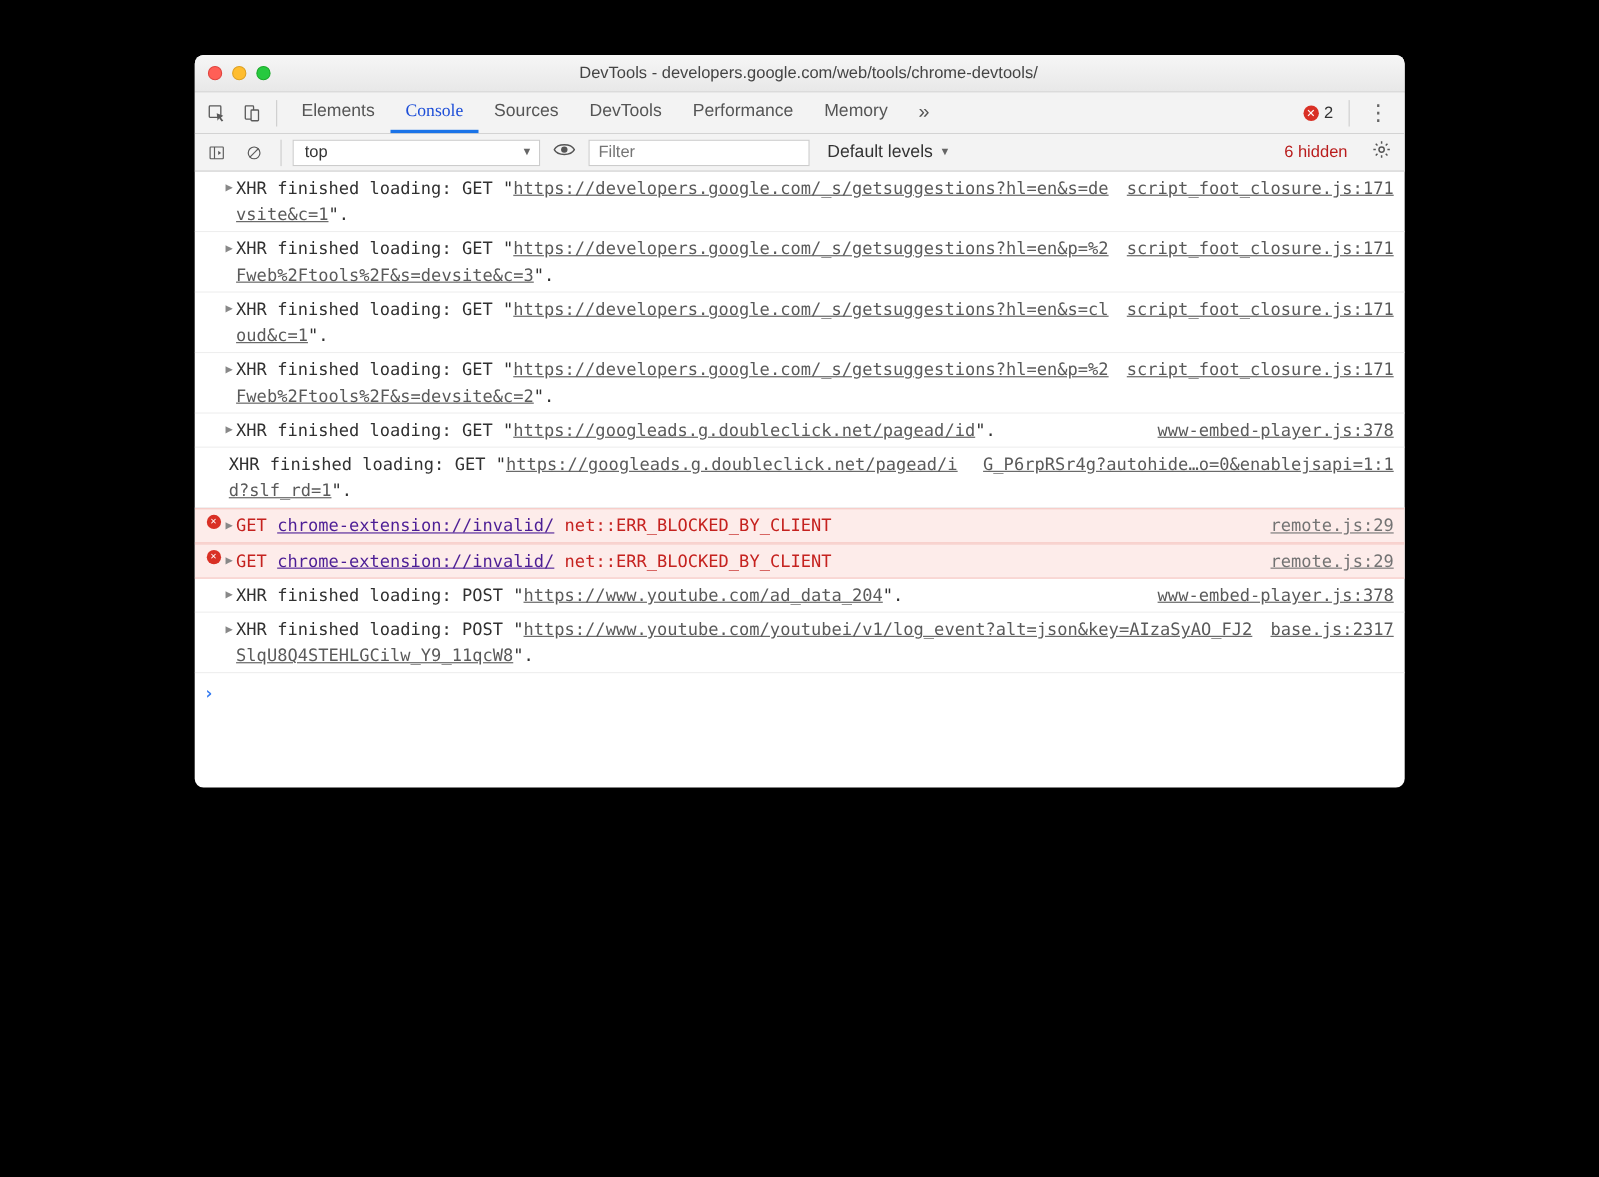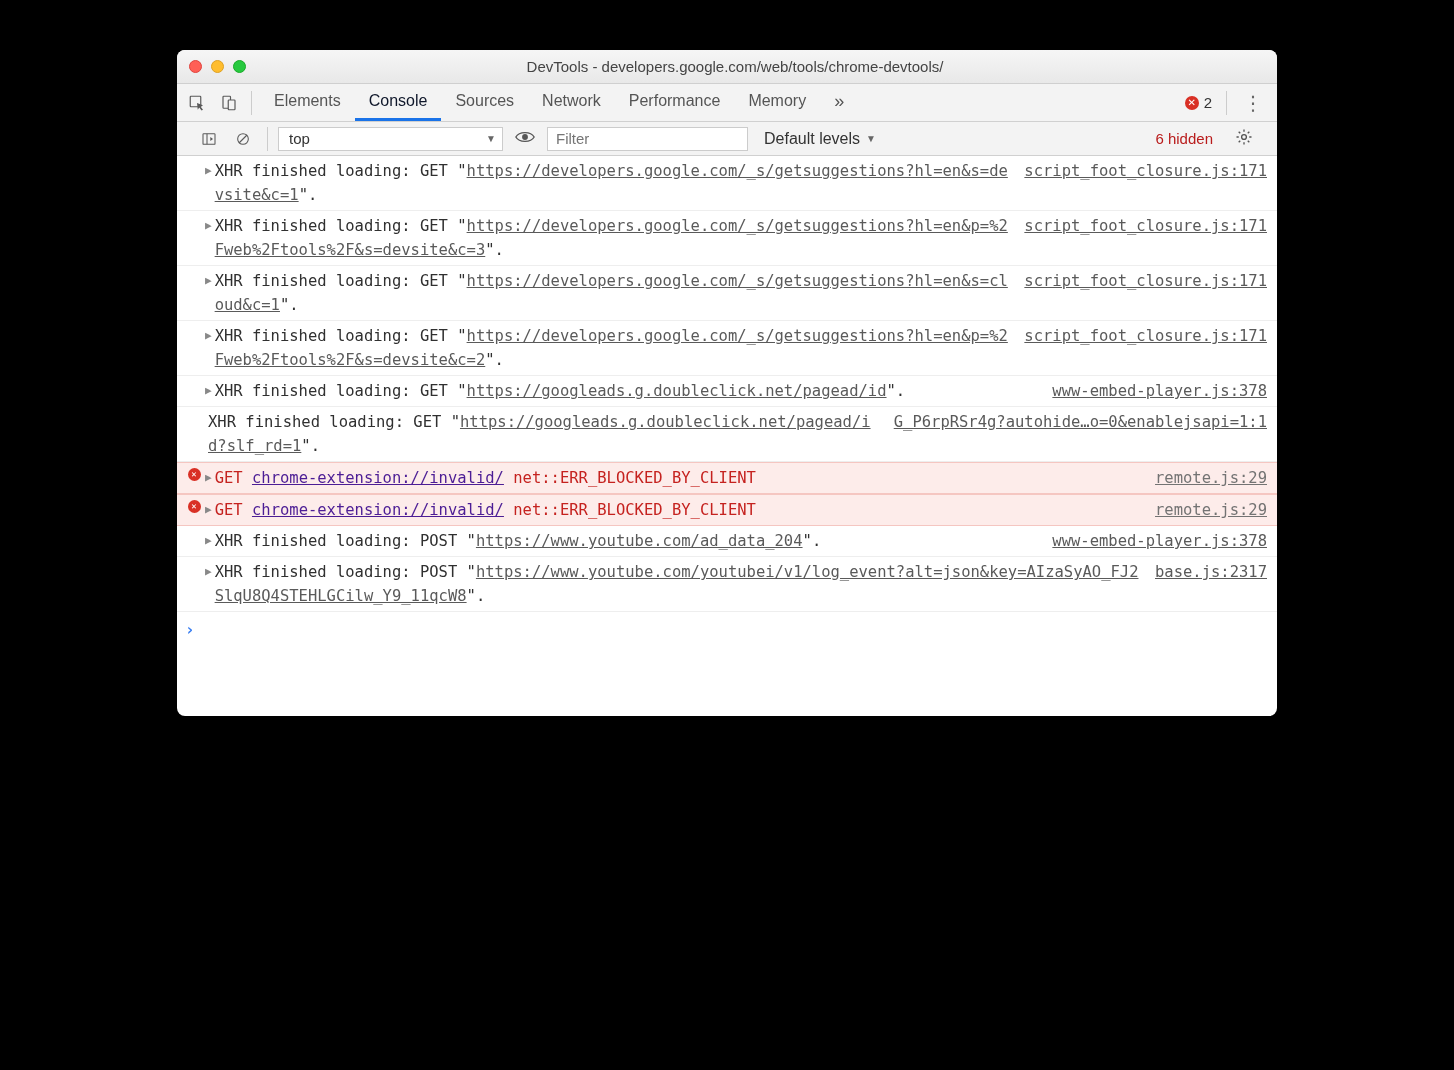--- a/index.html
+++ b/index.html
@@ -49,35 +49,35 @@
     width: 28px; height: 28px; display: flex; align-items: center;
     justify-content: center; color: #5a5a5a;
   }
   .icon-btn svg { width: 18px; height: 18px; stroke: currentColor; fill: none; stroke-width: 1.6; }
   .vdiv { width: 1px; height: 24px; background: #ccc; margin: 0 4px; }
   .tabs { display: flex; height: 100%; }
   .tab {
     padding: 0 14px; display: flex; align-items: center; font-size: 16px;
     color: #555; cursor: pointer; border-bottom: 3px solid transparent;
   }
-  .tab.active { color: #0f172a; border-bottom-color: #1a73e8; font-weight: 500; }
+  .tab.active { color: #1d4ed8; border-bottom-color: #1a73e8; font-weight: 500; font-family: Liberation Serif, serif; }
   .spacer { flex: 1; }
   .err-badge {
     display: flex; align-items: center; gap: 5px; font-size: 15px; color: #333;
     padding: 0 6px;
   }
   .err-circ {
     width: 14px; height: 14px; border-radius: 50%; background: #d93025;
     color: #fff; font-size: 10px; display: flex; align-items: center; justify-content: center;
   }
   .kebab { color: #666; font-size: 20px; padding: 0 8px; }
 
   .filterbar {
     height: 34px; border-bottom: 1px solid #d0d0d0; background: #f3f3f3;
-    display: flex; align-items: center; padding: 0 18px; gap: 6px;
+    display: flex; align-items: center; padding: 0 6px; gap: 6px;
   }
   .filterbar .icon-btn svg { width: 16px; height: 16px; }
   .ctx-select {
     display: flex; align-items: center; gap: 6px; border: 1px solid #ccc;
     background: #fff; height: 24px; padding: 0 6px 0 10px; font-size: 15px;
     color: #333; min-width: 225px; justify-content: space-between;
   }
   .eye { color: #555; padding: 0 6px; }
   .filter-input {
     border: 1px solid #ccc; background: #fff; height: 24px; font-size: 15px;
@@ -144,21 +144,21 @@
       <svg viewBox="0 0 24 24">
           <rect x="4" y="3" width="10" height="16" rx="1"></rect>
           <rect x="11" y="8" width="9" height="13" rx="1" fill="#f3f3f3"></rect>
         </svg>
     </div>
     <div class="vdiv"></div>
     <div class="tabs">
       <div class="tab">Elements</div>
       <div class="tab active">Console</div>
       <div class="tab">Sources</div>
-      <div class="tab">Network</div>
+      <div class="tab">DevTools</div>
       <div class="tab">Performance</div>
       <div class="tab">Memory</div>
       <div class="tab" style="font-size:18px;">»</div>
     </div>
     <div class="spacer"></div>
     <div class="err-badge">
       <div class="err-circ">✕</div>
       <span>2</span>
     </div>
     <div class="vdiv"></div>

